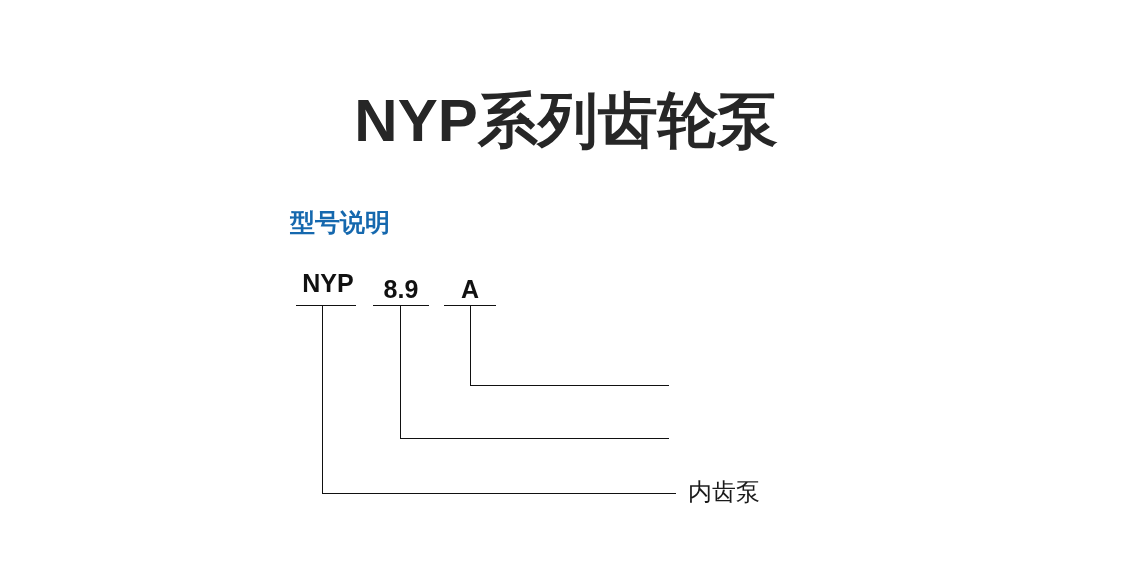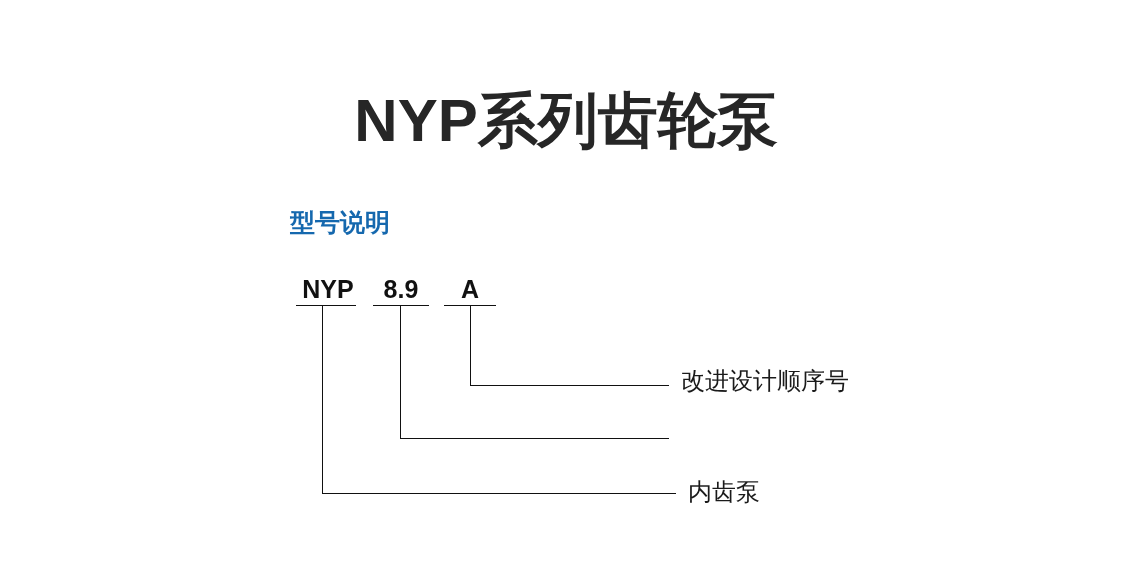--- a/index.html
+++ b/index.html
@@ -50,21 +50,21 @@
   
   .code-token {
     position: absolute;
     font-size: 25px;
     line-height: 30px;
     font-weight: 700;
     color: #111111;
     text-align: center;
     white-space: nowrap;
   }
-  #code-token-prefix { left: 296px; top: 274px; width: 64px; }
+  #code-token-prefix { left: 296px; top: 268px; width: 64px; }
   #code-token-displacement { left: 372px; top: 274px; width: 58px; }
   #code-token-revision { left: 444px; top: 274px; width: 52px; }
 
   
   #leader-lines {
     position: absolute;
     left: 0;
     top: 0;
     width: 1132px;
     height: 563px;
@@ -104,16 +104,15 @@
       <line x1="444" y1="305.5" x2="496" y2="305.5"></line>
 
       <polyline points="470.5,306 470.5,385.5 669,385.5"></polyline>
 
       <polyline points="400.5,306 400.5,438.5 669,438.5"></polyline>
 
       <polyline points="322.5,306 322.5,493.5 676,493.5"></polyline>
     </g>
   </svg>
 
-  <div class="callout-label" id="callout-label-revision">改进设计顺序号</div>
   <div class="callout-label" id="callout-label-type">内齿泵</div>
 
 </div>
 
 </body></html>

